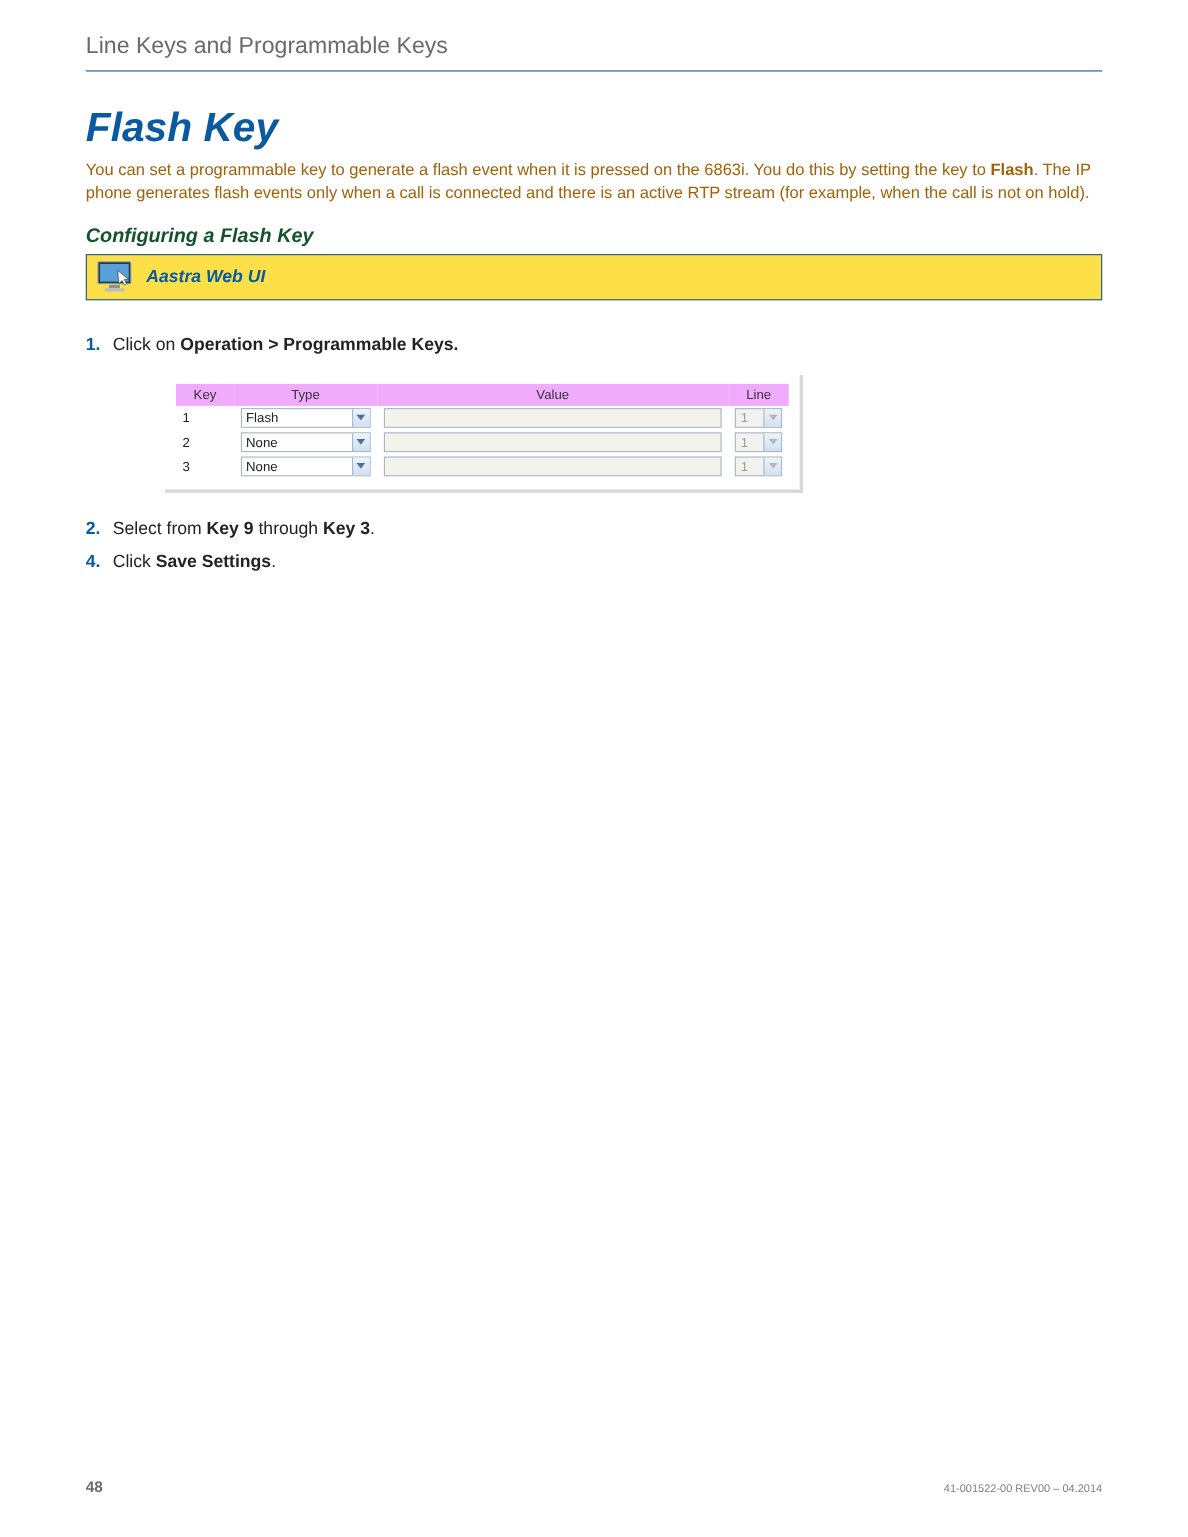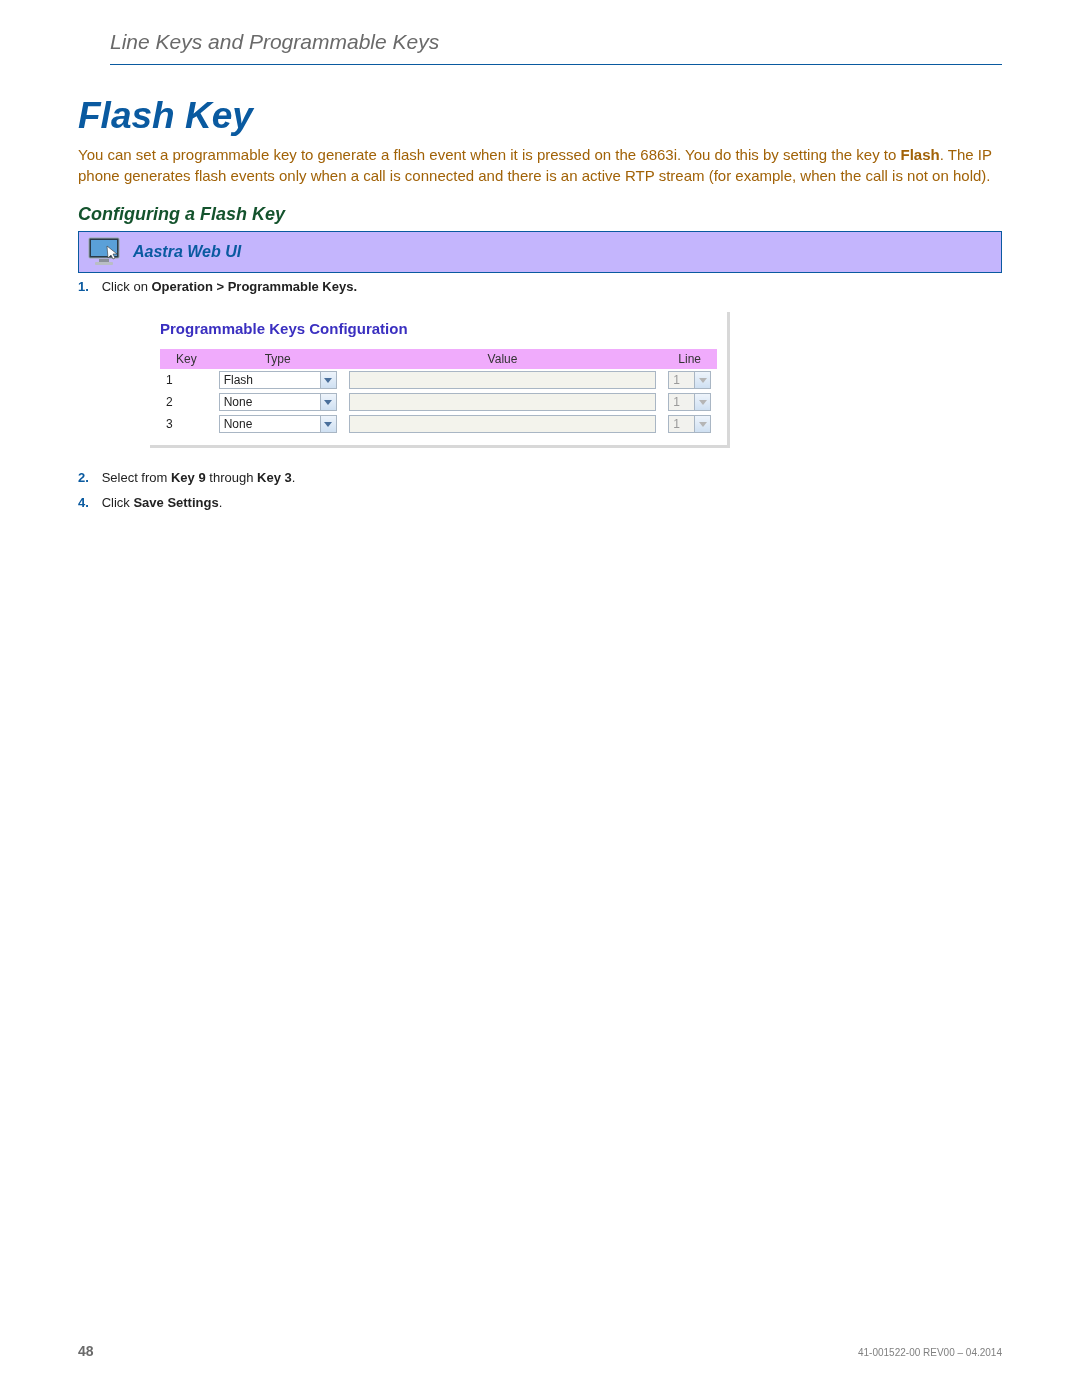--- a/index.html
+++ b/index.html
@@ -8,27 +8,25 @@
     background: #fff;
     width: 1080px;
     height: 1397px;
     position: relative;
     color: #222;
   }
   .page {
     padding: 30px 78px 0 78px;
   }
   .header-title {
-    font-style: italic;
     font-size: 21px;
     color: #6a6a6a;
     padding-bottom: 10px;
     border-bottom: 1px solid #0a5aa0;
     margin-bottom: 30px;
-    margin-left: 32px;
   }
   .section-title {
     font-style: italic;
     font-weight: 700;
     font-size: 37px;
     color: #0a5aa0;
     margin-bottom: 8px;
   }
   .body-text {
     font-size: 15px;
@@ -39,44 +37,44 @@
   .body-text b { font-weight: 700; }
   .subsection-title {
     font-style: italic;
     font-weight: 700;
     font-size: 18px;
     color: #14532d;
     margin-bottom: 6px;
   }
   .web-ui-box {
     border: 1px solid #0a5aa0;
-    background: #c4b5fd;
+    background: #fde047;
     display: flex;
     align-items: center;
     padding: 4px 8px;
-    margin-bottom: 4px;
+    margin-bottom: 28px;
   }
   .monitor-icon {
     width: 36px;
     height: 32px;
     margin-right: 10px;
     flex: 0 0 auto;
   }
   .web-ui-label {
     color: #0a5aa0;
     font-weight: 700;
     font-style: italic;
     font-size: 16px;
   }
   .steps {
     list-style: none;
     margin-bottom: 14px;
   }
   .steps li {
-    font-size: 13px;
+    font-size: 16px;
     line-height: 1.6;
     margin-bottom: 4px;
   }
   .steps .num {
     color: #0a5aa0;
     font-weight: 700;
     display: inline-block;
     width: 20px;
   }
   .steps b { font-weight: 700; }
@@ -201,21 +199,20 @@
   </div>
 
   <ol class="steps">
     <li>
       <span class="num">1.</span>
       <span>Click on </span><b>Operation &gt; Programmable Keys.</b>
     </li>
   </ol>
 
   <div class="config-shot">
-    <div class="config-title">Programmable Keys Configuration</div>
     <table class="cfg-table">
       <colgroup>
         <col class="col-key">
           <col class="col-type">
           <col class="col-value">
           <col class="col-line">
       </colgroup>
       <thead>
         <tr>
           <th>Key</th>

